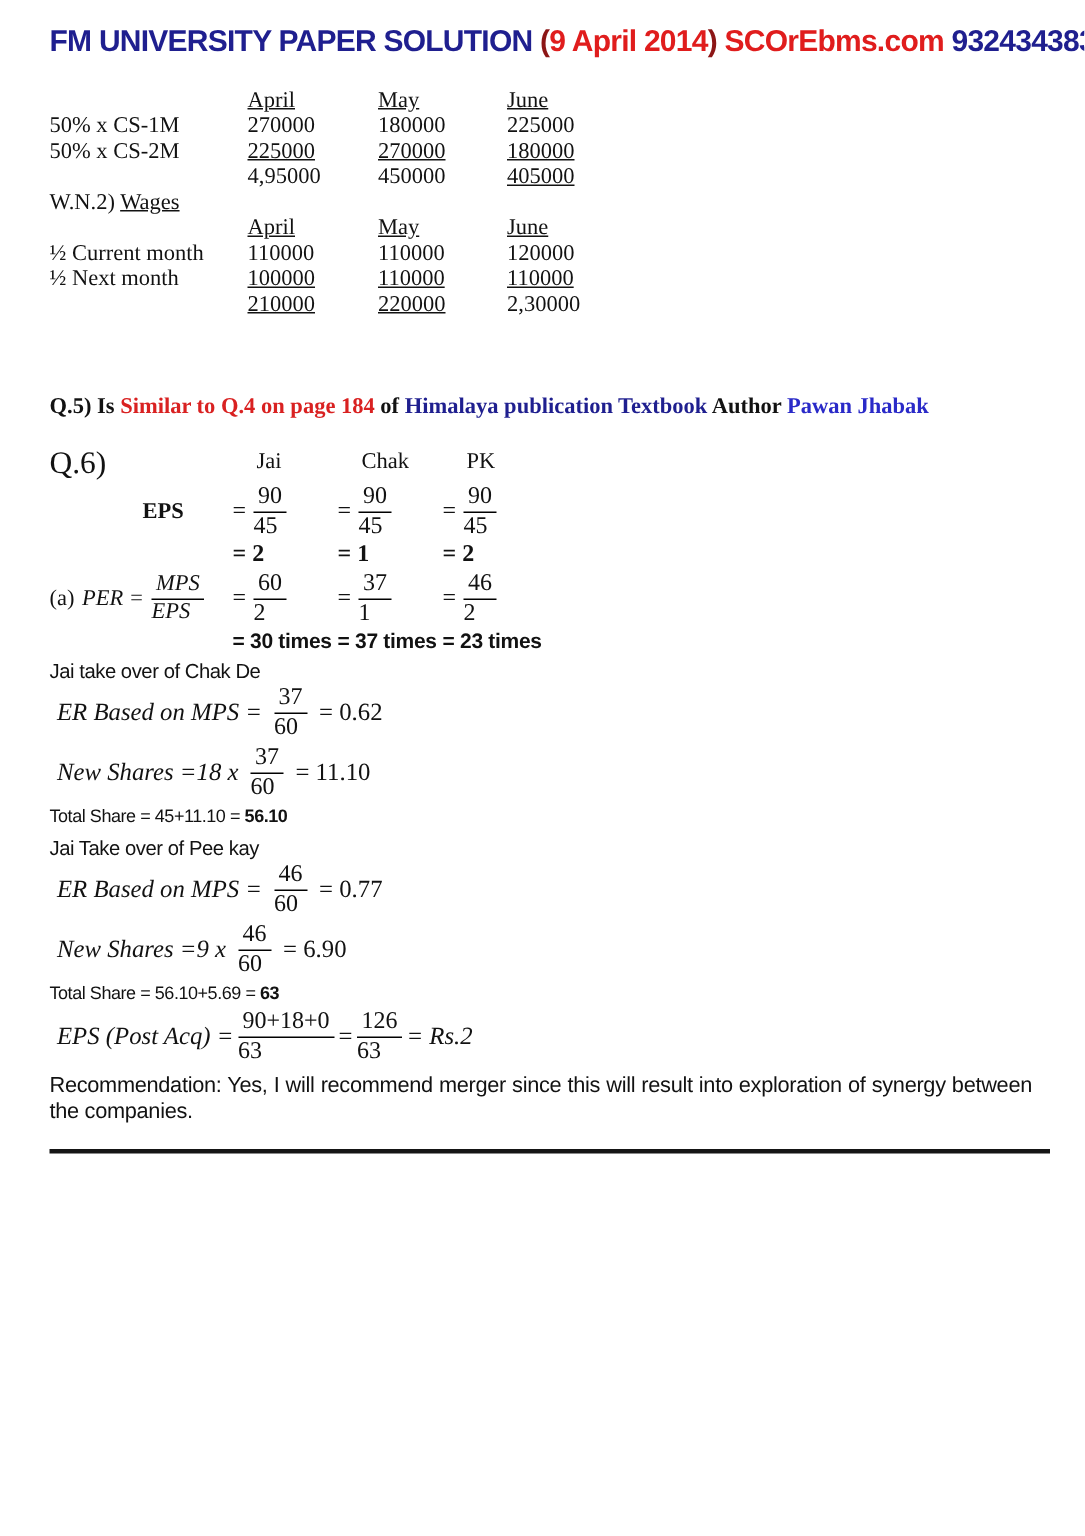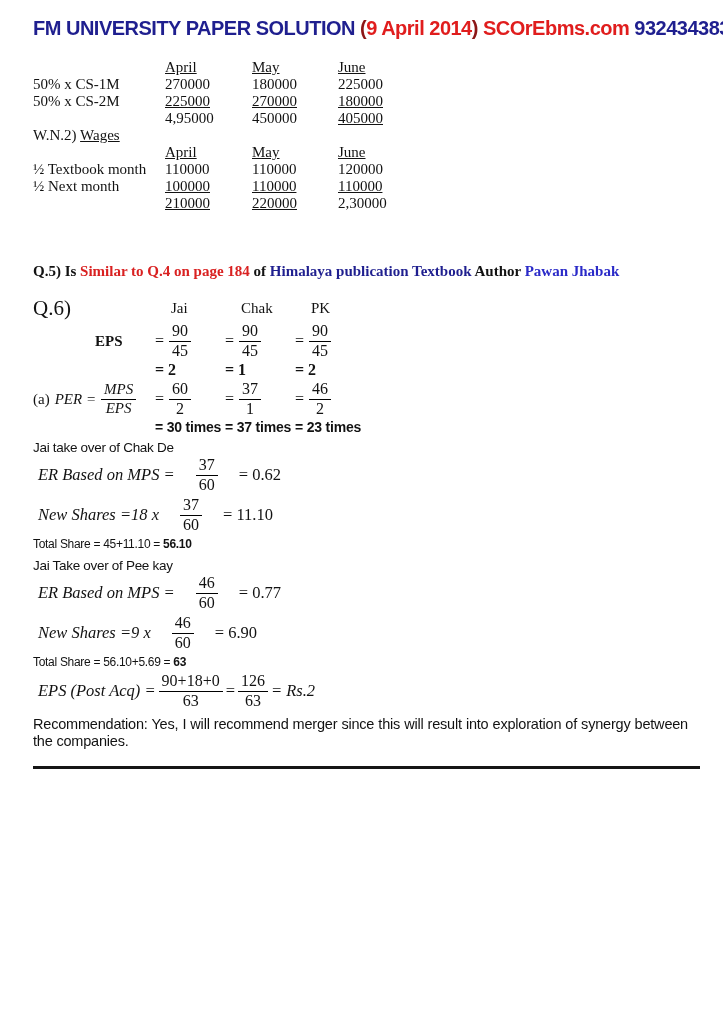--- a/index.html
+++ b/index.html
@@ -25,32 +25,32 @@
   
   .q5{font-weight:bold;font-size:15px;line-height:18px;margin-top:50px;white-space:nowrap}
   .c-red{color:#d92121}.c-navy{color:#1f1f8f}.c-blue{color:#2a2ac8}
   
   .q6grid{display:grid;grid-template-columns:122px 70px 70px 100px;align-items:center}
   .q6grid .hpad{padding-left:16px}
   .q6-label{font-weight:normal;font-size:21px}
   .q6-company{font-size:15px}
   .fracrow{min-height:40px}
   .eps-label{font-weight:bold;font-size:15px;padding-left:62px}
-  .frac{display:inline-block;text-align:center;font-size:16px;line-height:1.05;font-style:normal;vertical-align:middle}
+  .frac{display:inline-block;font-size:16px;line-height:1.05;font-style:normal;vertical-align:middle}
   .frac .fnum{display:block;border-bottom:1px solid #000;padding:0 3px 1px}
   .frac .fden{display:block;padding-top:1px}
   .frac-it{font-style:italic;font-size:15px}
   .eqgroup{display:inline-flex;align-items:center;gap:5px;font-size:16px}
   .q6-res{font-weight:bold;font-size:16px;line-height:18px}
   .per-label{display:flex;align-items:center;gap:5px;font-size:15px}
   .per-label .it{font-style:italic}
   .per-res{font-family:"Liberation Sans",sans-serif;font-weight:bold;font-size:14px;line-height:16px;letter-spacing:-0.2px}
   
   .sans-head{font-family:"Liberation Sans",sans-serif;font-size:13.5px;line-height:15px;letter-spacing:-0.3px;margin-top:5px}
-  .equation{display:flex;align-items:center;gap:21px;font-style:italic;font-size:16.5px;min-height:40px;padding-left:5px}
+  .equation{display:flex;align-items:center;gap:8px;font-style:italic;font-size:16.5px;min-height:40px;padding-left:5px}
   .equation .frac{font-style:normal}
   .equation .upright{font-style:normal}
   .equation.tight{gap:3px}
   .total-line{font-family:"Liberation Sans",sans-serif;font-size:12px;line-height:18px;letter-spacing:-0.3px}
   .total-line b{font-weight:bold}
   
   .reco{font-family:"Liberation Sans",sans-serif;font-size:14.5px;line-height:16.5px;letter-spacing:-0.2px;
         text-align:justify;margin:5px 0 0 0;width:655px}
   .reco b{font-weight:normal}
   
@@ -100,21 +100,21 @@
     <span class="u">Wages</span>
   </div>
   <div>
     <div class="nrow">
       <span class="cell"></span>
       <span class="cell u">April</span>
       <span class="cell u">May</span>
       <span class="cell u">June</span>
     </div>
     <div class="nrow">
-      <span class="cell">½ Textbook month</span>
+      <span class="cell">½ Current month</span>
       <span class="cell">110000</span>
       <span class="cell">110000</span>
       <span class="cell">120000</span>
     </div>
     <div class="nrow">
       <span class="cell">½ Next month</span>
       <span class="cell"><span class="u">100000</span></span>
       <span class="cell"><span class="u">110000</span></span>
       <span class="cell"><span class="u">110000</span></span>
     </div>

